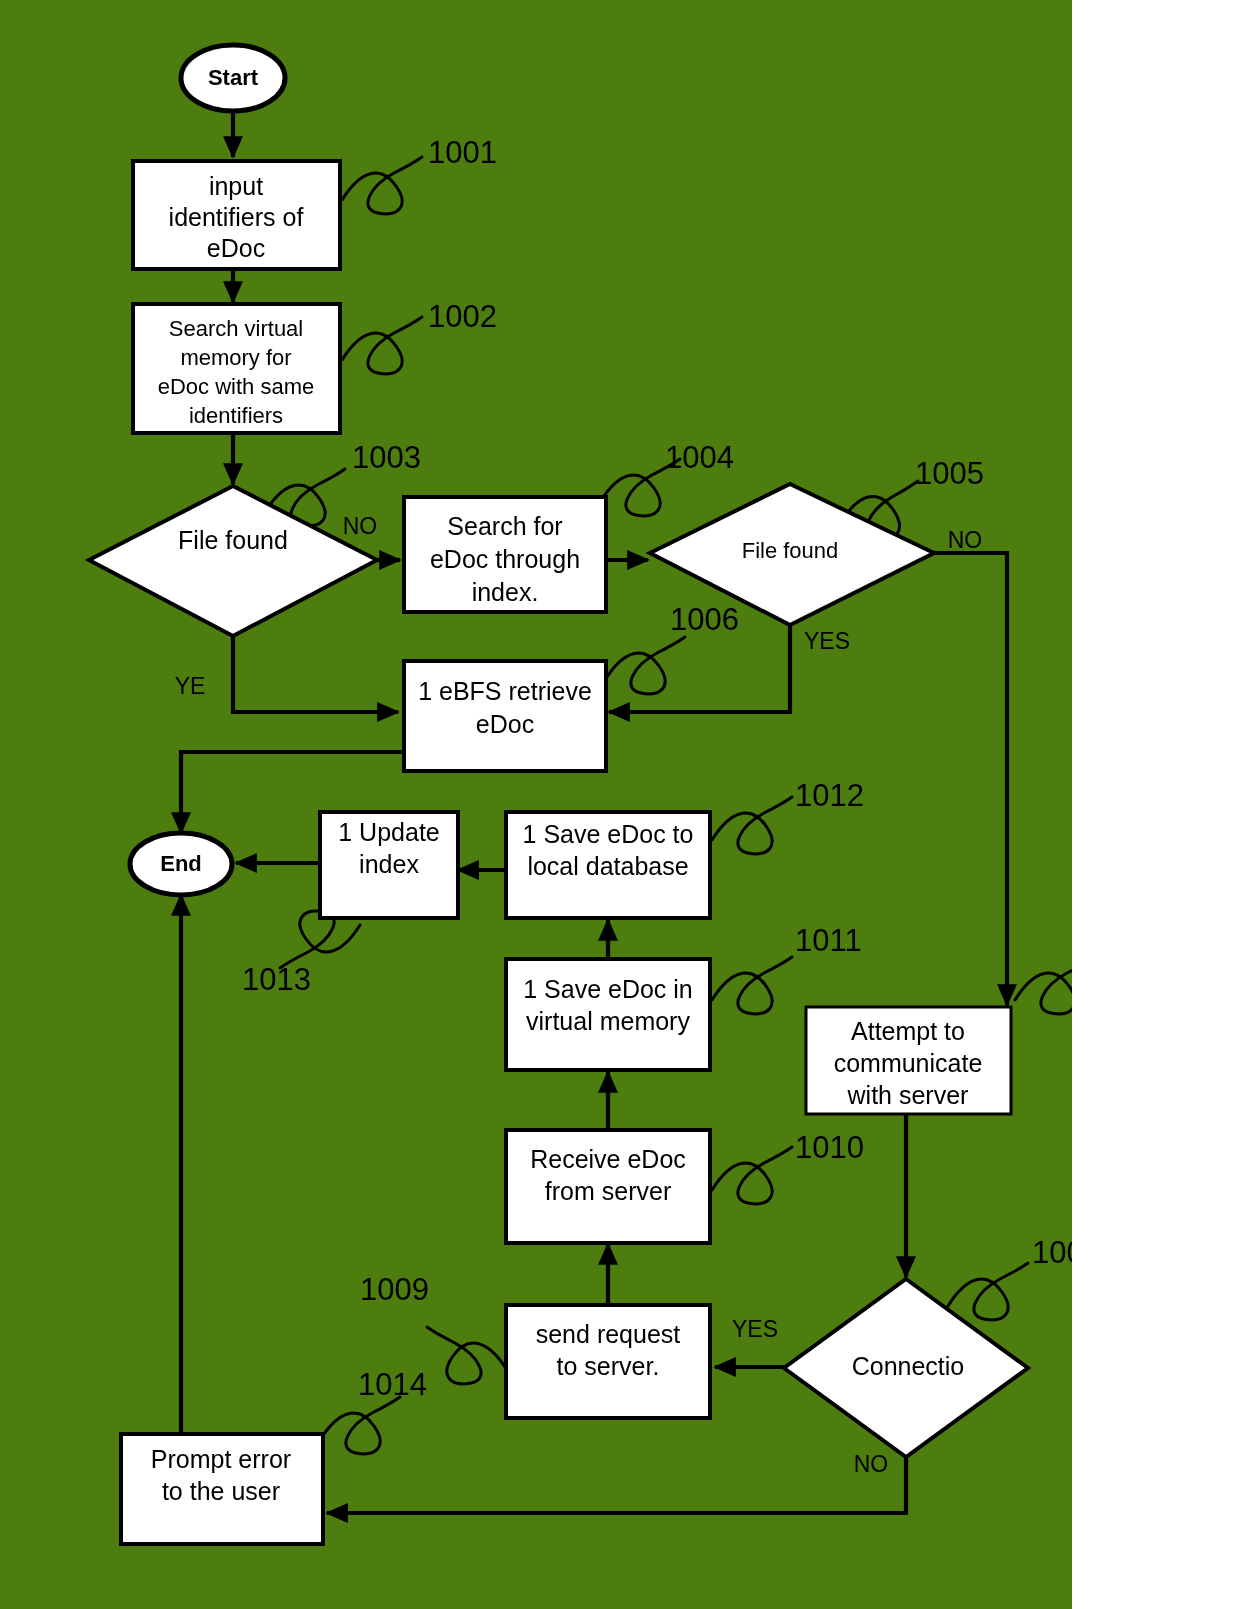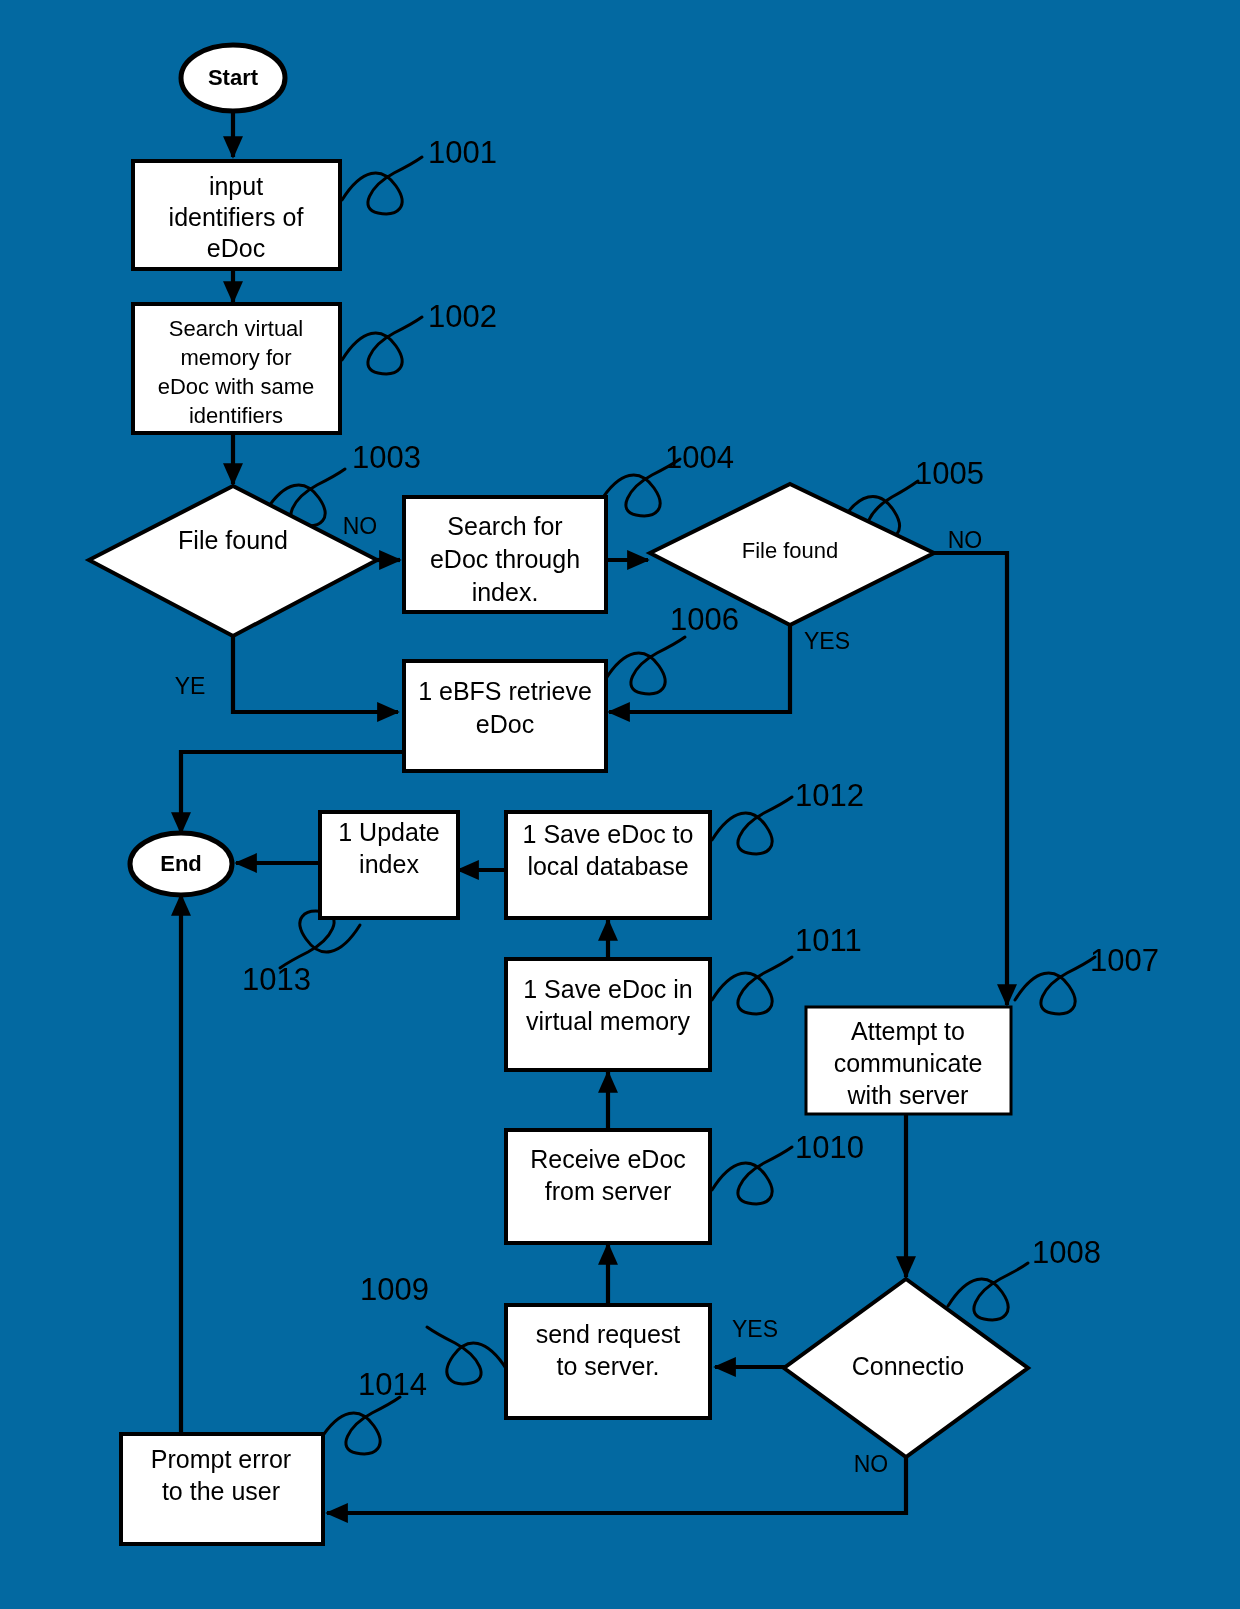--- a/index.html
+++ b/index.html
@@ -5,23 +5,23 @@
   html, body {
     margin: 0;
     padding: 0;
     background: #ffffff;
   }
   body {
     font-family: "Liberation Sans", sans-serif;
   }
   #diagram-root {
     position: relative;
-    width: 1240px;
+    width: 1072px;
     height: 1609px;
-    background: #0369a1;
+    background: #4d7c0f;
     overflow: hidden;
   }
   svg#flowchart {
     display: block;
     width: 1240px;
     height: 1609px;
   }
   .node-shape {
     fill: #ffffff;
     stroke: #000000;

